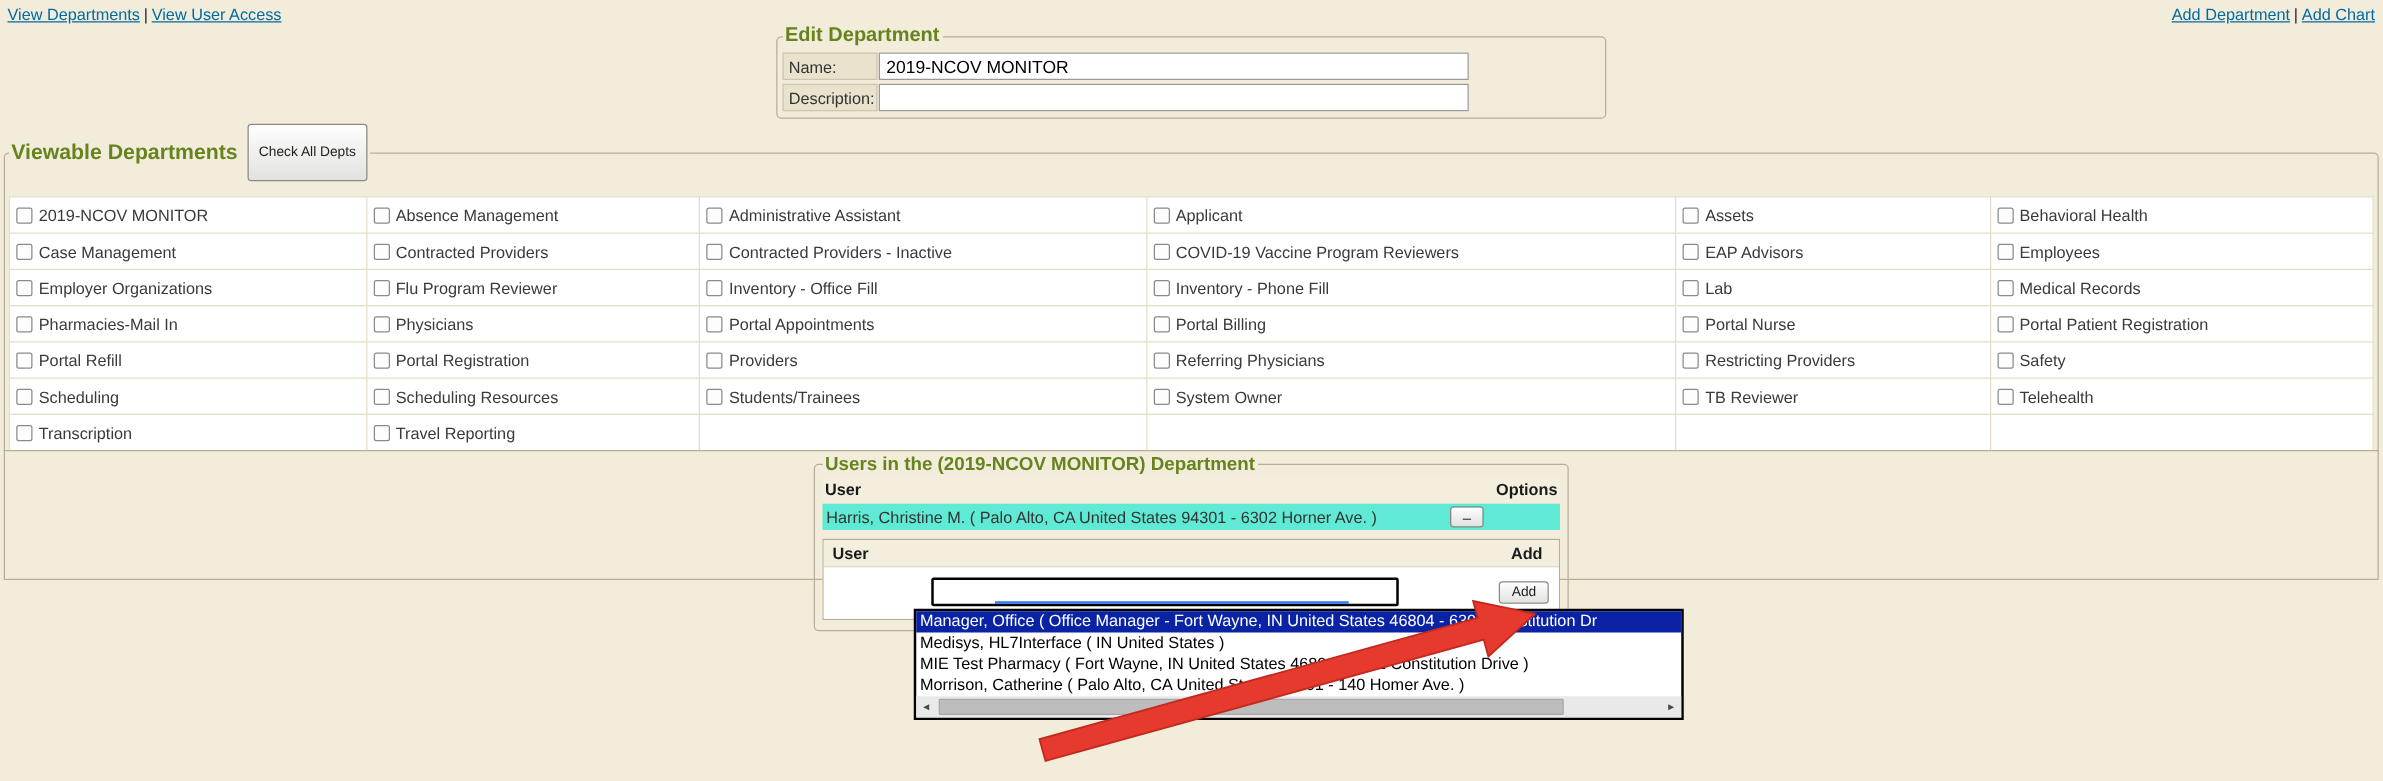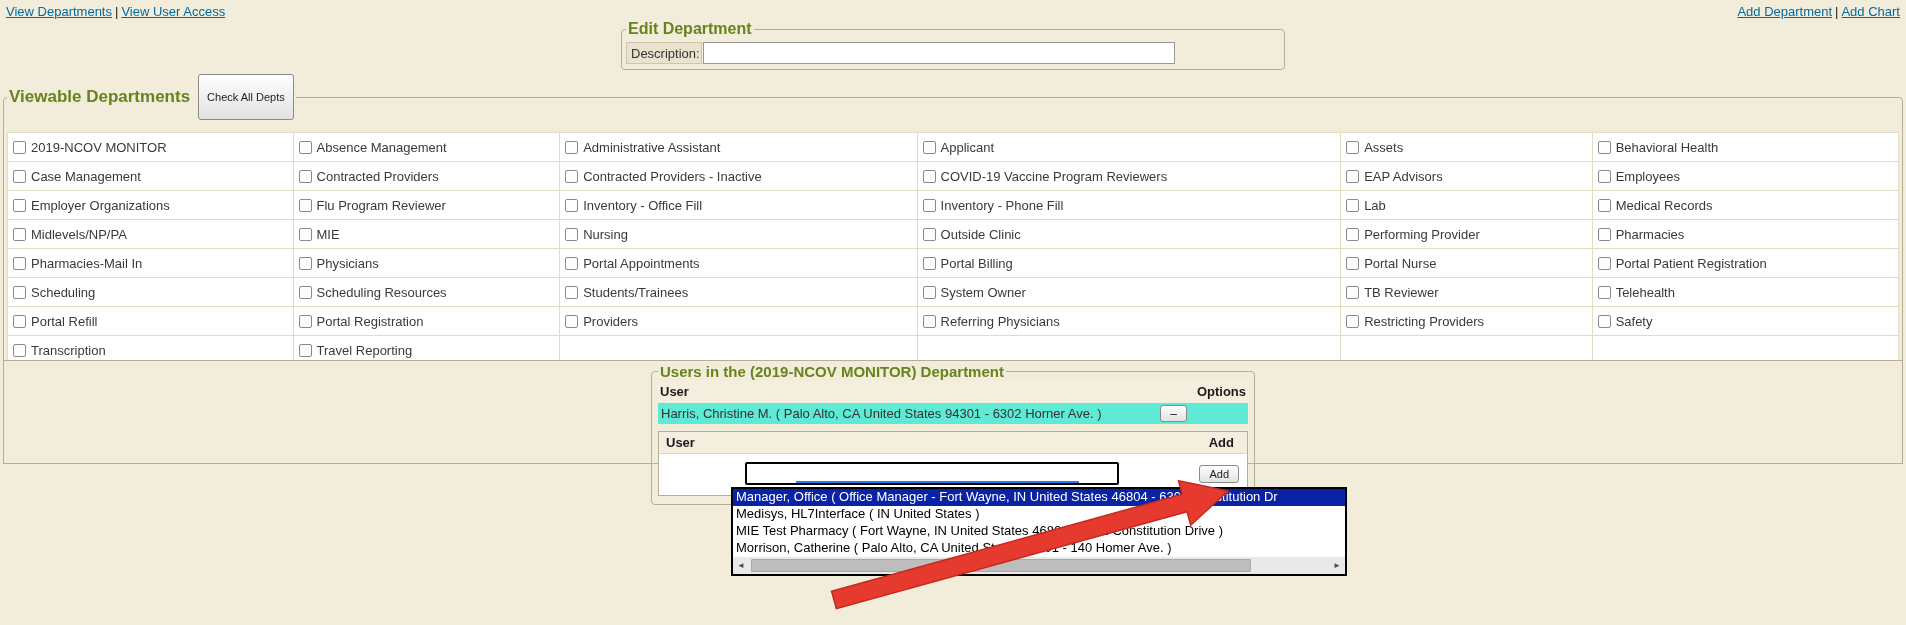--- a/index.html
+++ b/index.html
@@ -99,20 +99,24 @@
   <div>
     <a class="navlink">View Departments</a><span class="sep">|</span><a class="navlink">View User Access</a>
   </div>
   <div>
     <a class="navlink">Add Department</a><span class="sep">|</span><a class="navlink">Add Chart</a>
   </div>
 </div>
 
 <fieldset id="edit-dept">
   <legend>Edit Department</legend>
+  <div class="ed-row">
+    <div class="ed-label">Name:</div>
+    <input class="ed-input" value="2019-NCOV MONITOR" style="">
+  </div>
   <div class="ed-row">
     <div class="ed-label">Description:</div>
     <input class="ed-input" value="" style="">
   </div>
 </fieldset>
 
 <fieldset id="viewable">
   <legend>
     <span>Viewable Departments</span>
     <button class="btn">Check All Depts</button>
@@ -145,50 +149,42 @@
         </tr>
         <tr>
           <td><input type="checkbox" class="cb" style=""><span>Employer Organizations</span></td>
           <td><input type="checkbox" class="cb" style=""><span>Flu Program Reviewer</span></td>
           <td><input type="checkbox" class="cb" style=""><span>Inventory - Office Fill</span></td>
           <td><input type="checkbox" class="cb" style=""><span>Inventory - Phone Fill</span></td>
           <td><input type="checkbox" class="cb" style=""><span>Lab</span></td>
           <td><input type="checkbox" class="cb" style=""><span>Medical Records</span></td>
         </tr>
         <tr>
-          <td><input type="checkbox" class="cb" style=""><span>Midlevels/NP/PA</span></td>
-          <td><input type="checkbox" class="cb" style=""><span>MIE</span></td>
-          <td><input type="checkbox" class="cb" style=""><span>Nursing</span></td>
-          <td><input type="checkbox" class="cb" style=""><span>Outside Clinic</span></td>
-          <td><input type="checkbox" class="cb" style=""><span>Performing Provider</span></td>
-          <td><input type="checkbox" class="cb" style=""><span>Pharmacies</span></td>
-        </tr>
-        <tr>
           <td><input type="checkbox" class="cb" style=""><span>Pharmacies-Mail In</span></td>
           <td><input type="checkbox" class="cb" style=""><span>Physicians</span></td>
           <td><input type="checkbox" class="cb" style=""><span>Portal Appointments</span></td>
           <td><input type="checkbox" class="cb" style=""><span>Portal Billing</span></td>
           <td><input type="checkbox" class="cb" style=""><span>Portal Nurse</span></td>
           <td><input type="checkbox" class="cb" style=""><span>Portal Patient Registration</span></td>
         </tr>
         <tr>
+          <td><input type="checkbox" class="cb" style=""><span>Portal Refill</span></td>
+          <td><input type="checkbox" class="cb" style=""><span>Portal Registration</span></td>
+          <td><input type="checkbox" class="cb" style=""><span>Providers</span></td>
+          <td><input type="checkbox" class="cb" style=""><span>Referring Physicians</span></td>
+          <td><input type="checkbox" class="cb" style=""><span>Restricting Providers</span></td>
+          <td><input type="checkbox" class="cb" style=""><span>Safety</span></td>
+        </tr>
+        <tr>
           <td><input type="checkbox" class="cb" style=""><span>Scheduling</span></td>
           <td><input type="checkbox" class="cb" style=""><span>Scheduling Resources</span></td>
           <td><input type="checkbox" class="cb" style=""><span>Students/Trainees</span></td>
           <td><input type="checkbox" class="cb" style=""><span>System Owner</span></td>
           <td><input type="checkbox" class="cb" style=""><span>TB Reviewer</span></td>
           <td><input type="checkbox" class="cb" style=""><span>Telehealth</span></td>
-        </tr>
-        <tr>
-          <td><input type="checkbox" class="cb" style=""><span>Portal Refill</span></td>
-          <td><input type="checkbox" class="cb" style=""><span>Portal Registration</span></td>
-          <td><input type="checkbox" class="cb" style=""><span>Providers</span></td>
-          <td><input type="checkbox" class="cb" style=""><span>Referring Physicians</span></td>
-          <td><input type="checkbox" class="cb" style=""><span>Restricting Providers</span></td>
-          <td><input type="checkbox" class="cb" style=""><span>Safety</span></td>
         </tr>
         <tr>
           <td><input type="checkbox" class="cb" style=""><span>Transcription</span></td>
           <td><input type="checkbox" class="cb" style=""><span>Travel Reporting</span></td>
           <td></td>
           <td></td>
           <td></td>
           <td></td>
         </tr>
       </tbody>

